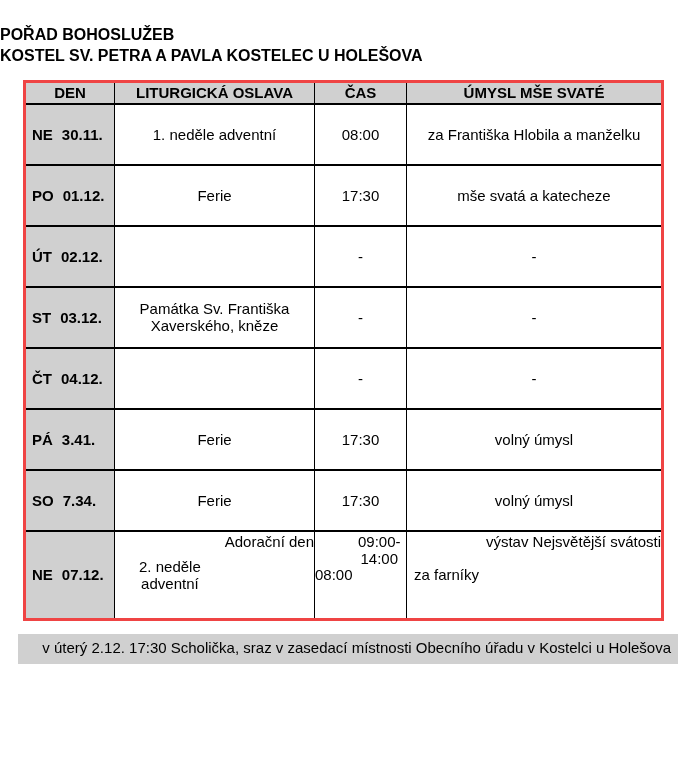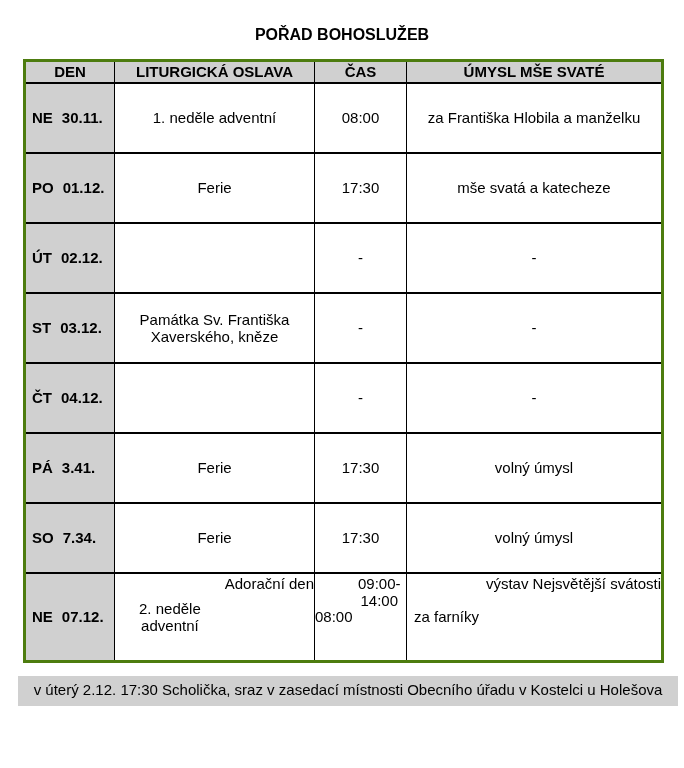--- a/index.html
+++ b/index.html
@@ -3,30 +3,30 @@
 <meta charset="utf-8">
 <style>
   * { margin:0; padding:0; box-sizing:border-box; }
   html, body { background:#fff; }
   body {
     width:684px; height:768px;
     font-family:"Liberation Sans", sans-serif;
     color:#000;
     position:relative;
   }
-  .titles { text-align:center; padding-top:24px; }
+  .titles { text-align:left; padding-top:24px; }
   .title-line { font-weight:bold; font-size:16px; line-height:21px; }
   .date-line { font-size:15px; line-height:21px; }
 
   table.schedule {
     border-collapse:collapse;
     table-layout:fixed;
     width:638px;
     margin:14px 0 0 23px;
-    border:3px solid #4d7c0f;
+    border:3px solid #ef4444;
   }
   col.c-den { width:90px; }
   col.c-lit { width:200px; }
   col.c-cas { width:92px; }
   col.c-umysl { width:256px; }
 
   th {
     background:#d0d0d0;
     border:1px solid #000;
     border-bottom:2px solid #000;
@@ -36,21 +36,21 @@
     text-align:center;
   }
   td {
     border:1px solid #000;
     border-top:2px solid #000;
     border-bottom:2px solid #000;
     font-size:15px;
     text-align:center;
     vertical-align:middle;
   }
-  tr.row { height:70px; }
+  tr.row { height:61px; }
   tr.row-last { height:89px; }
 
   td.day-cell {
     background:#d0d0d0;
     font-weight:bold;
     text-align:left;
     padding-left:6px;
     white-space:nowrap;
   }
   .day-abbr { display:inline-block; margin-right:9px; }
@@ -59,28 +59,29 @@
   .stack-top { flex:1; display:flex; align-items:center; justify-content:center; }
   .stack-bottom { padding-bottom:3px;text-align:center; }
 
   .note-bar {
     background:#d0d0d0;
     width:660px;
     margin:13px 0 0 18px;
     padding:3px 7px 6px 7px;
     font-size:15px;
     line-height:21px;
-    text-align:center;
+    text-align:right;
   }
 </style>
 </head>
 <body>
 
 <div class="titles">
   <div class="title-line">POŘAD BOHOSLUŽEB</div>
+  <div class="title-line">KOSTEL SV. PETRA A PAVLA KOSTELEC U HOLEŠOVA</div>
 </div>
 
 <table class="schedule">
   <colgroup>
     <col class="c-den">
       <col class="c-lit">
       <col class="c-cas">
       <col class="c-umysl">
   </colgroup>
   <thead>

